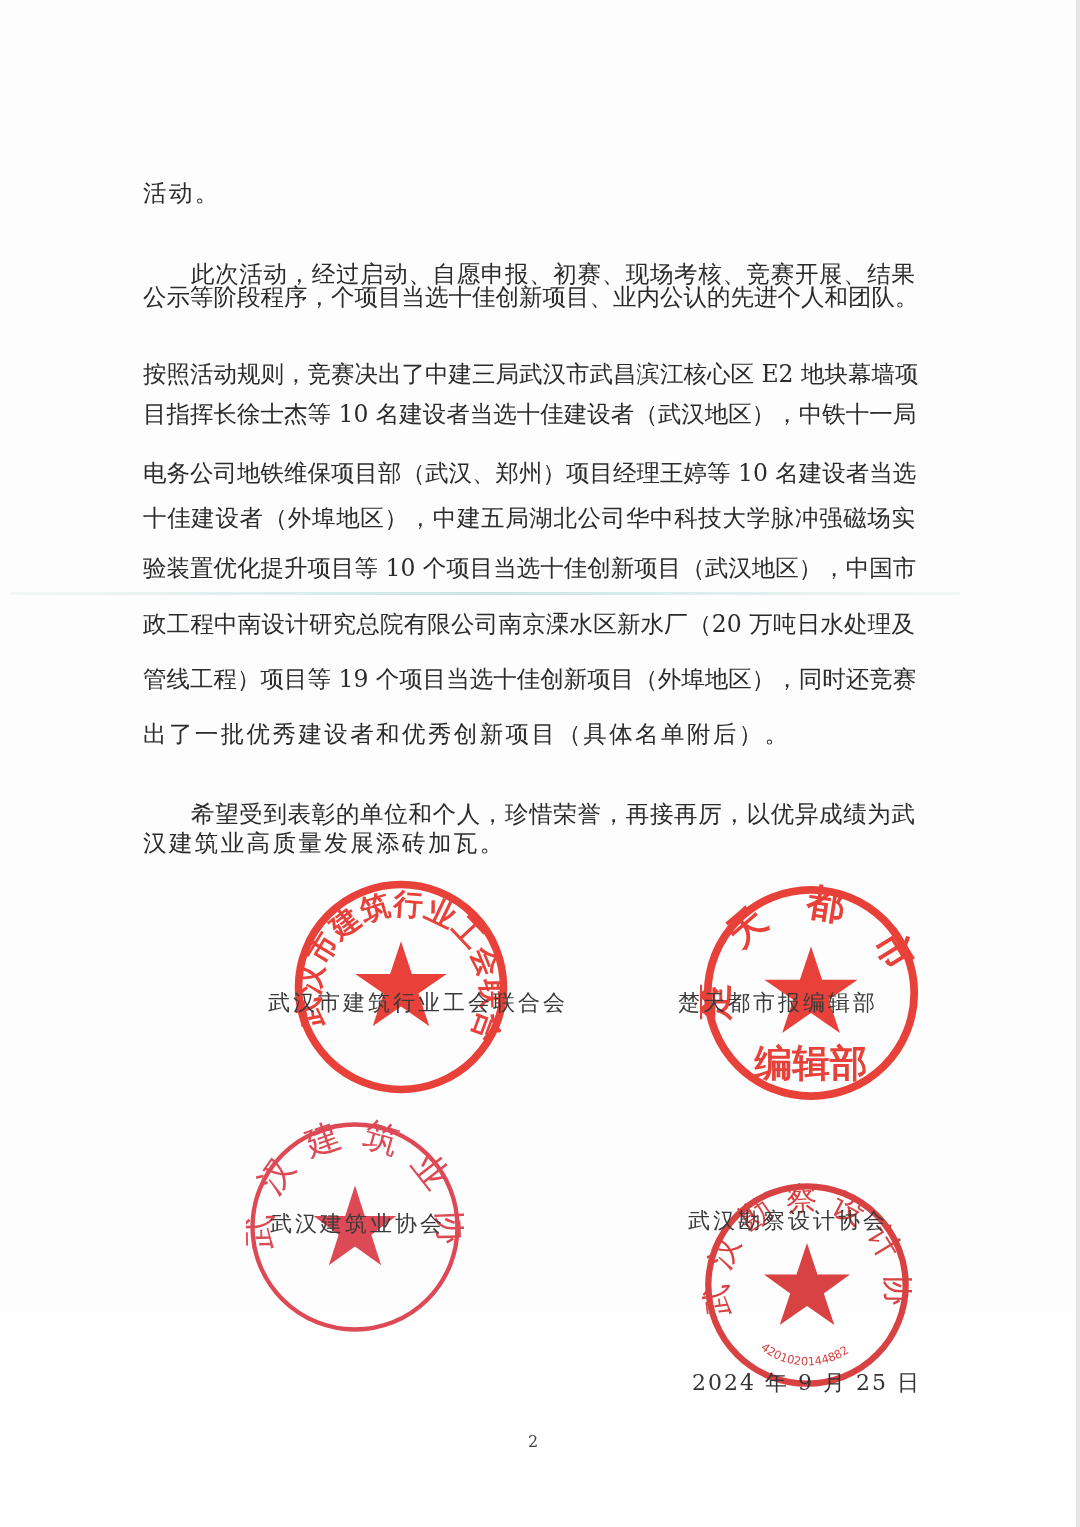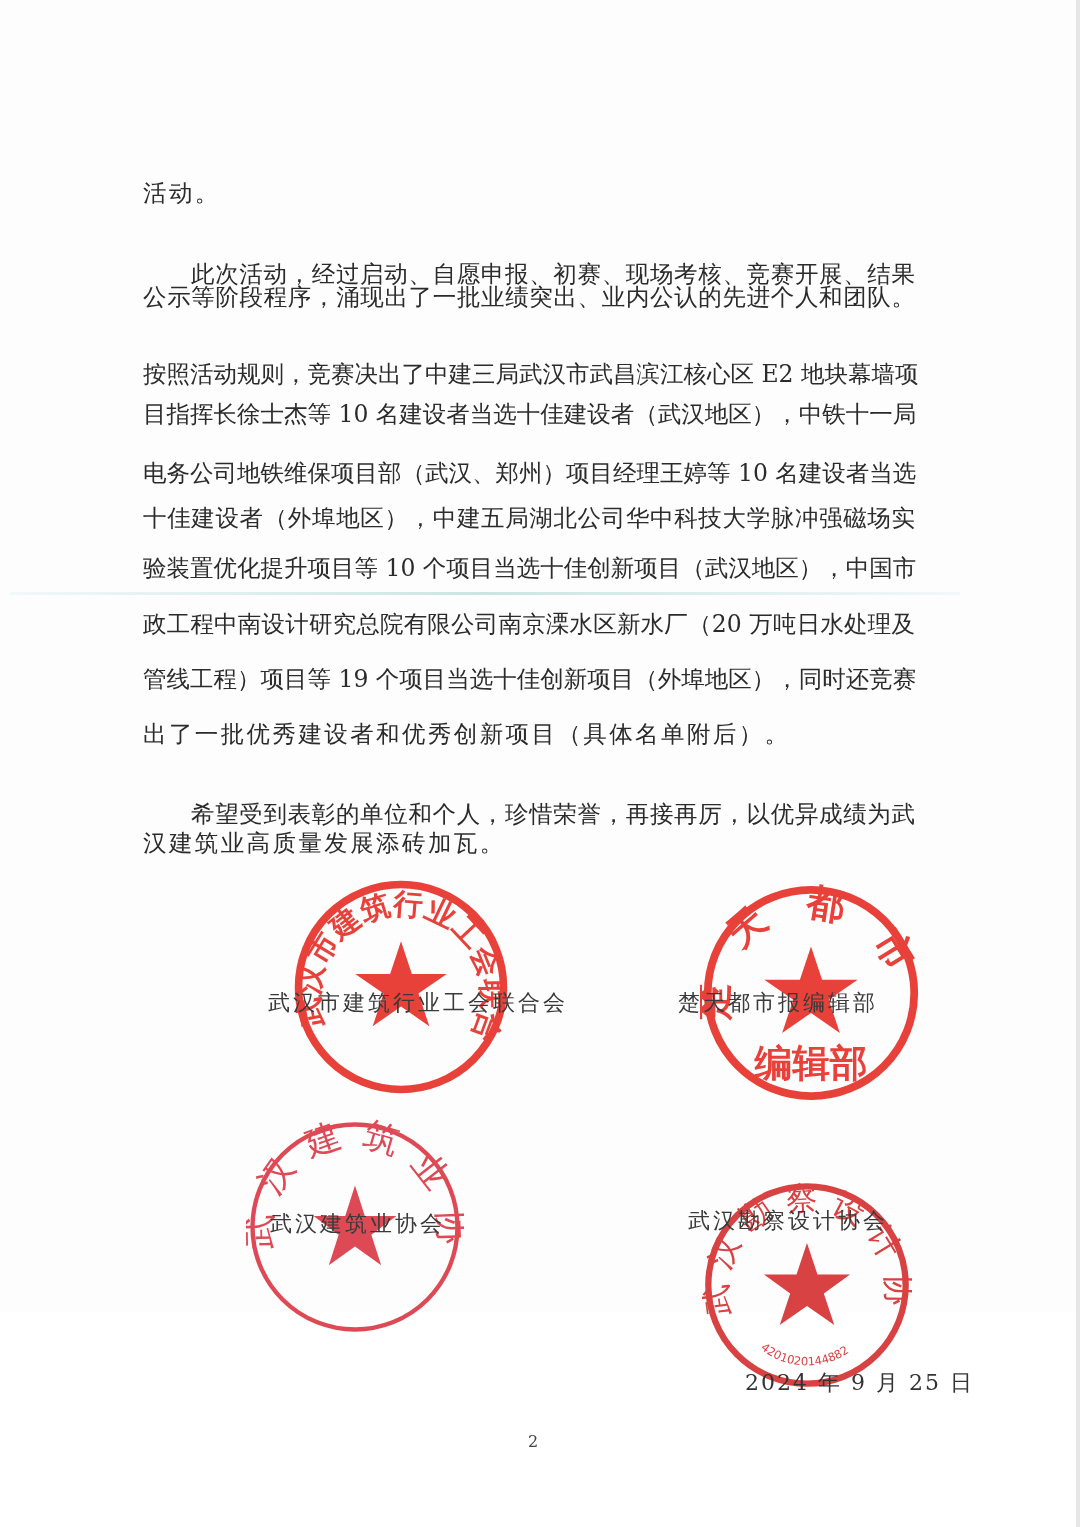--- a/index.html
+++ b/index.html
@@ -22,34 +22,34 @@
   .line.indent { left: 48px; margin-top: 29px; }
   .line.justify { width: 772px; text-align: justify; text-align-last: justify; letter-spacing: 0; }
   .line.indent.justify { width: 724px; }
 
   .stamp { position: absolute; border-radius: 50%; }
   .stamp svg { width: 100%; height: 100%; display: block; }
   .org-name {
     position: absolute; font-size: 22px; letter-spacing: 3px; white-space: nowrap;
     color: #3a3a3a; line-height: 30px;
   }
-  .date { position: absolute; left: 745px; top: 1368px; font-size: 22px; letter-spacing: 2px; color: #333; white-space: nowrap; }
+  .date { position: absolute; left: 692px; top: 1368px; font-size: 22px; letter-spacing: 2px; color: #333; white-space: nowrap; }
   .page-number { position: absolute; left: 528px; top: 1432px; font-size: 16px; color: #444; }
 </style>
 </head>
 <body>
 
 <div class="page">
   <div class="right-edge"></div>
   <div class="scan-line"></div>
 
   <div class="body-text">
     <div class="line" style="top:176px">活动。</div>
     <div class="line indent justify" style="top:228px">此次活动，经过启动、自愿申报、初赛、现场考核、竞赛开展、结果</div>
-    <div class="line justify" style="top:280px">公示等阶段程序，涌现出了一批业绩突出、业内公认的先进个人和团队。</div>
+    <div class="line justify" style="top:280px">公示等阶段程序，个项目当选十佳创新项目、业内公认的先进个人和团队。</div>
     <div class="line justify" style="top:357px">按照活动规则，竞赛决出了中建三局武汉市武昌滨江核心区 E2 地块幕墙项</div>
     <div class="line justify" style="top:397px">目指挥长徐士杰等 10 名建设者当选十佳建设者（武汉地区），中铁十一局</div>
     <div class="line justify" style="top:456px">电务公司地铁维保项目部（武汉、郑州）项目经理王婷等 10 名建设者当选</div>
     <div class="line justify" style="top:501px">十佳建设者（外埠地区），中建五局湖北公司华中科技大学脉冲强磁场实</div>
     <div class="line justify" style="top:551px">验装置优化提升项目等 10 个项目当选十佳创新项目（武汉地区），中国市</div>
     <div class="line justify" style="top:607px">政工程中南设计研究总院有限公司南京溧水区新水厂（20 万吨日水处理及</div>
     <div class="line justify" style="top:662px">管线工程）项目等 19 个项目当选十佳创新项目（外埠地区），同时还竞赛</div>
     <div class="line" style="top:717px">出了一批优秀建设者和优秀创新项目（具体名单附后）。</div>
     <div class="line indent justify" style="top:768px">希望受到表彰的单位和个人，珍惜荣誉，再接再厉，以优异成绩为武</div>
     <div class="line" style="top:826px">汉建筑业高质量发展添砖加瓦。</div>

